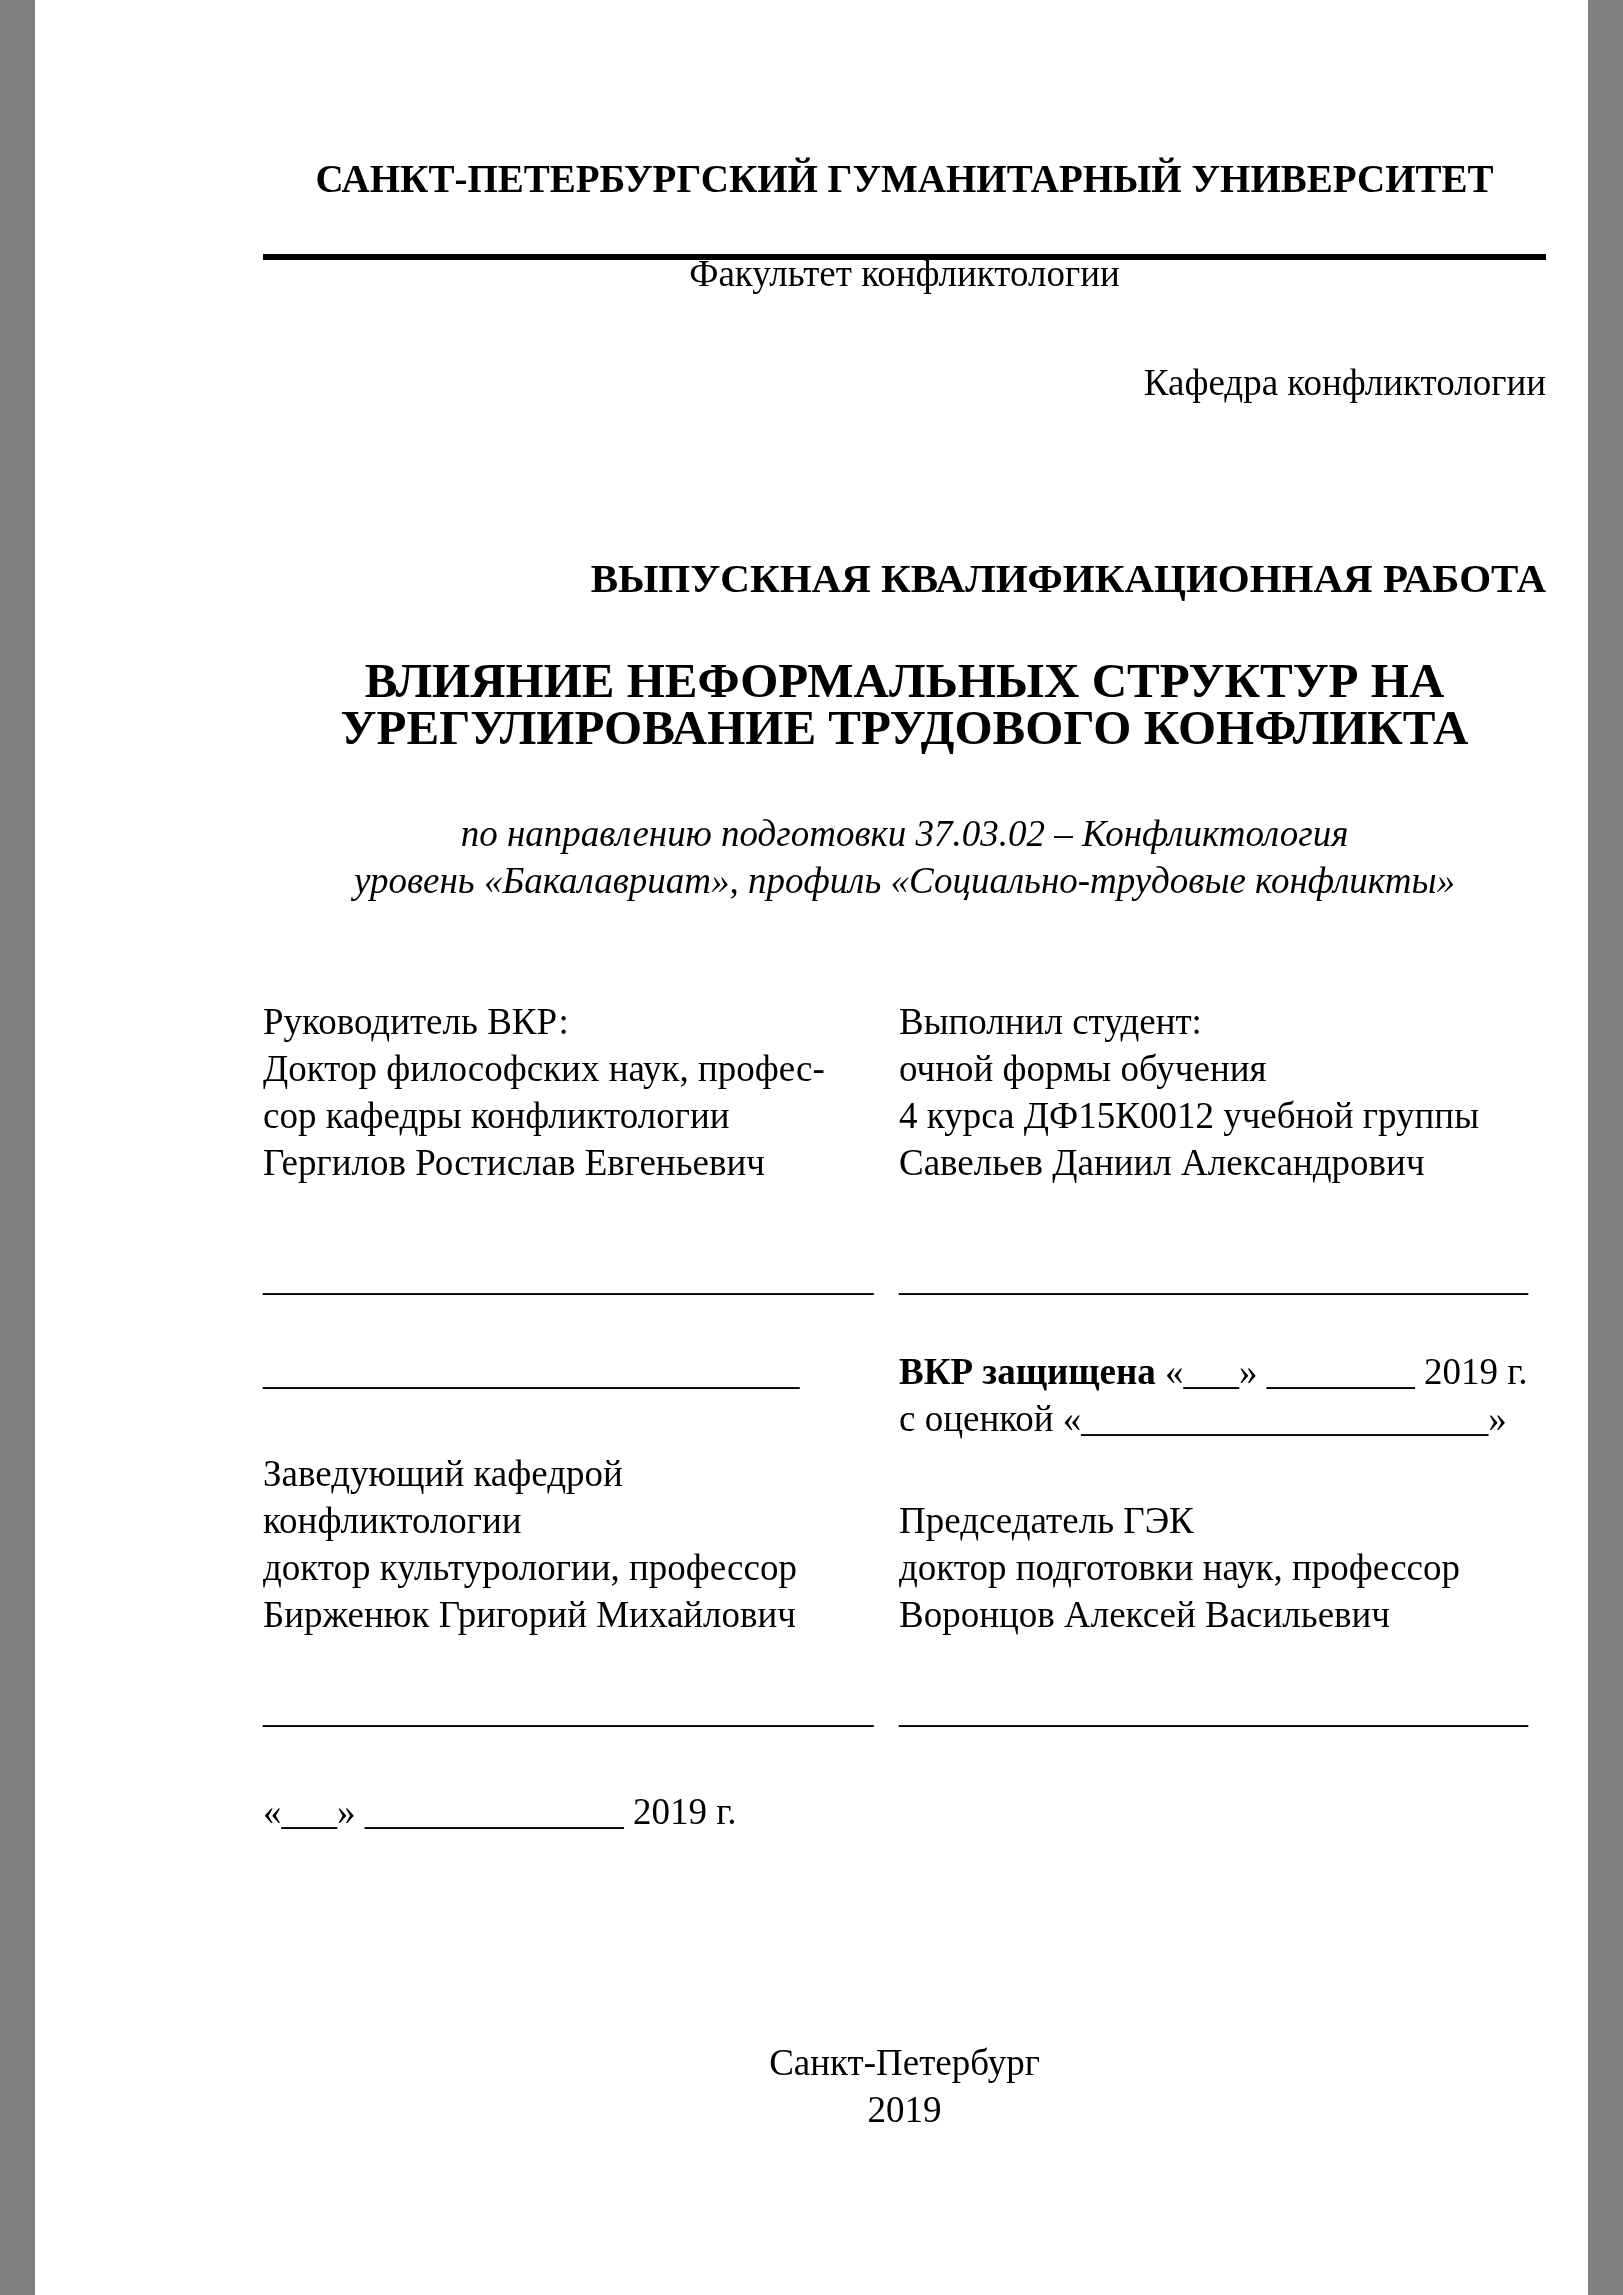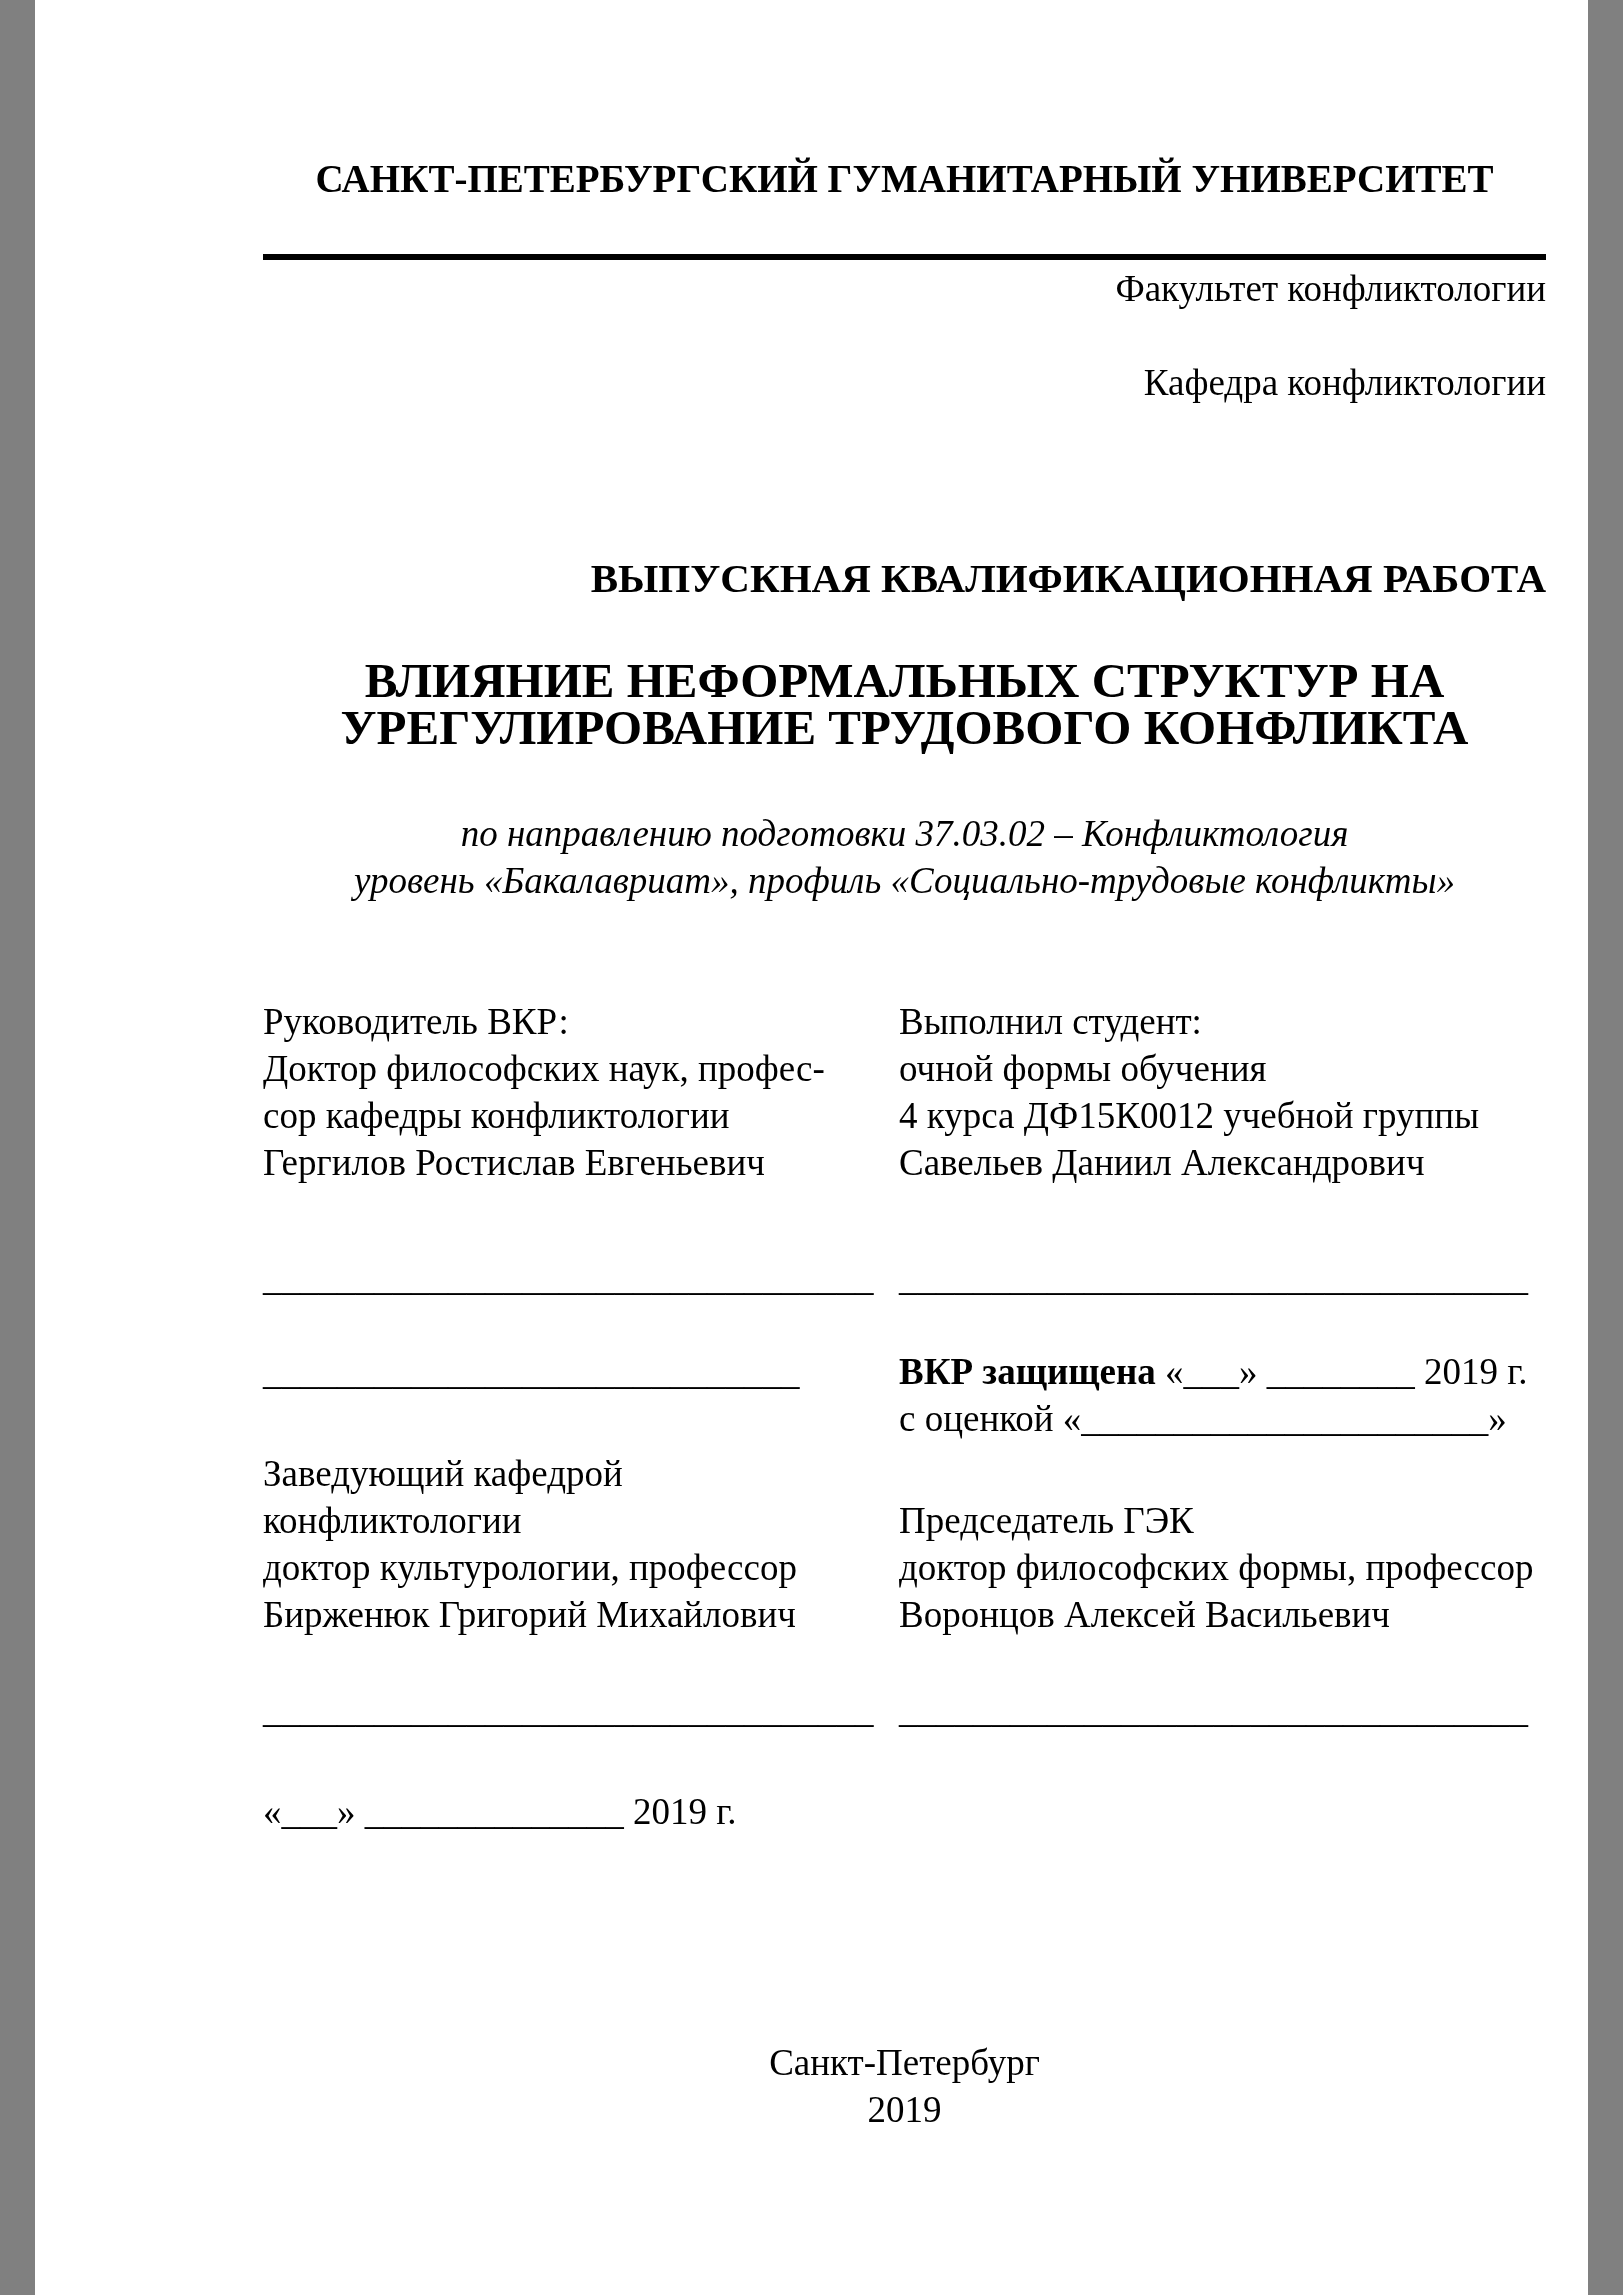--- a/index.html
+++ b/index.html
@@ -26,22 +26,22 @@
     text-align: center;
     font-weight: bold;
     font-size: 39px;
     line-height: 47px;
   }
   .header-rule {
     top: 254px; left: 228px; width: 1283px; height: 5.5px;
     background: #000000;
   }
   .faculty {
-    top: 265px; left: 228px; width: 1283px;
-    text-align: right;
+    top: 250px; left: 228px; width: 1283px;
+    text-align: center;
   }
   .department {
     top: 359px; left: 228px; width: 1283px;
     text-align: right;
   }
   .work-type {
     top: 555px; left: 228px; width: 1283px;
     text-align: right;
     font-weight: bold;
     font-size: 41px;
@@ -136,21 +136,21 @@
 
   <div class="abs col-left head-block">
     <div>Заведующий кафедрой</div>
     <div>конфликтологии</div>
     <div>доктор культурологии, профессор</div>
     <div>Бирженюк Григорий Михайлович</div>
   </div>
 
   <div class="abs col-right gek-block">
     <div>Председатель ГЭК</div>
-    <div>доктор философских формы, профессор</div>
+    <div>доктор подготовки наук, профессор</div>
     <div>Воронцов Алексей Васильевич</div>
   </div>
 
   <div class="abs col-left sig-row-3 sig-line">_________________________________</div>
   <div class="abs col-right sig-row-3 sig-line">__________________________________</div>
 
   <div class="abs col-left date-row sig-line">«___» ______________ 2019 г.</div>
 
   <div class="abs footer">
     <div>Санкт-Петербург</div>

